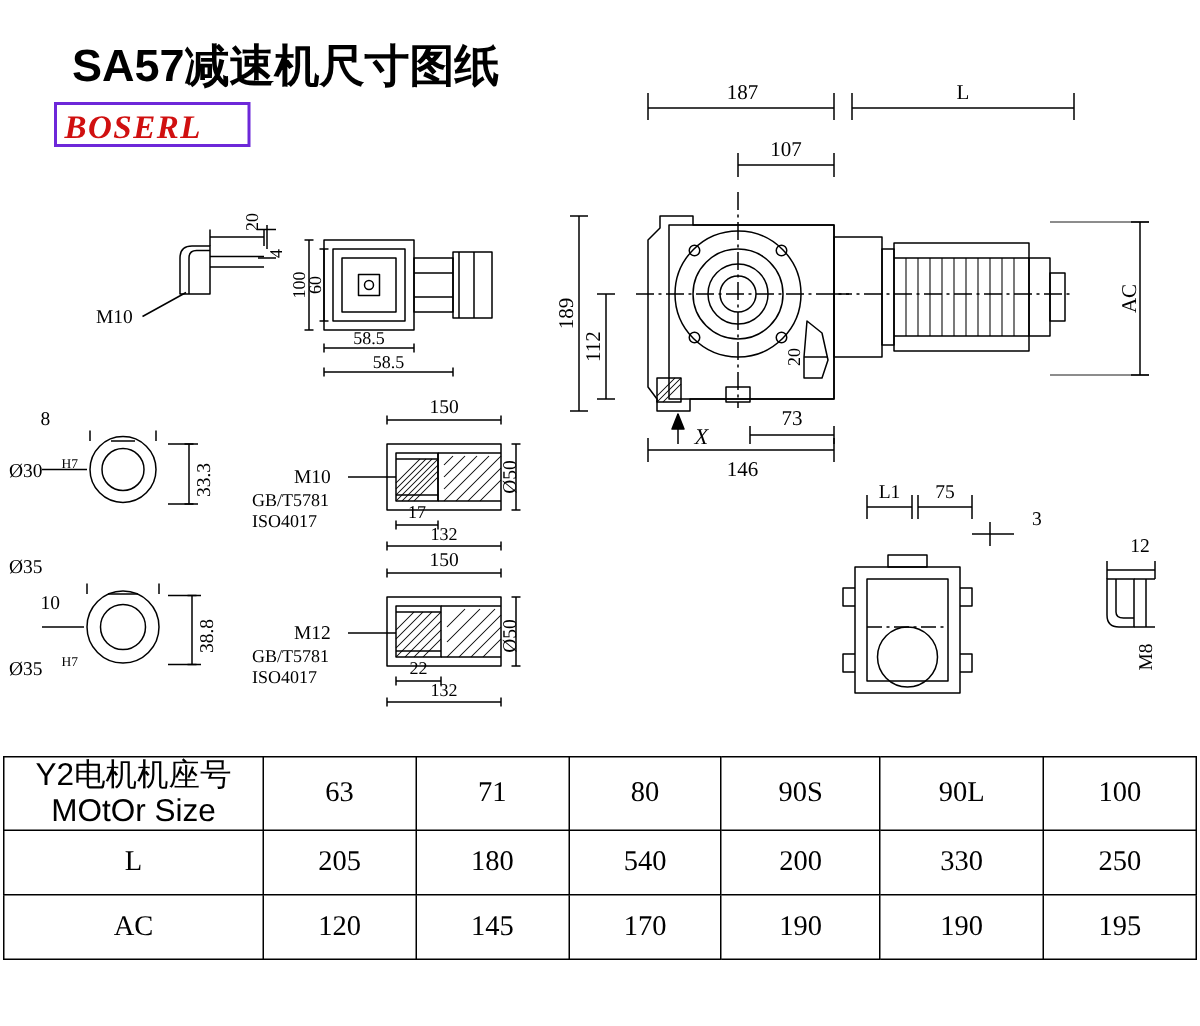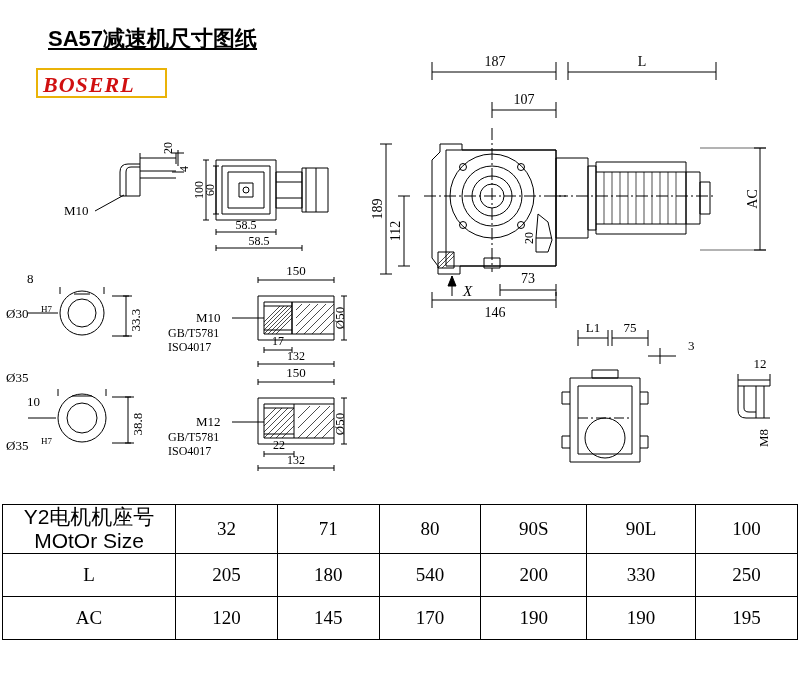--- a/index.html
+++ b/index.html
@@ -5,27 +5,26 @@
   html,body{margin:0;padding:0;}
   body{
     width:800px;height:684px;background:#ffffff;
     font-family:"Liberation Serif", serif;
     color:#000;position:relative;overflow:hidden;
   }
   #stage{position:absolute;left:0;top:0;width:800px;height:684px;}
   .title{
     position:absolute;left:48px;top:24px;
     font-family:"Liberation Sans", sans-serif;
-    font-weight:bold;font-size:22px;letter-spacing:0px;
+    font-weight:bold;font-size:30px;letter-spacing:0px;
     white-space:nowrap;
-    text-decoration:underline;
   }
   .logo{
     position:absolute;left:36px;top:68px;width:131px;height:30px;
-    border:2px solid #eab308;box-sizing:border-box;
+    border:2px solid #6d28d9;box-sizing:border-box;
   }
   .logo span{
     position:absolute;left:5px;top:2px;
     font-family:"Liberation Serif", serif;
     font-weight:bold;font-style:italic;font-size:22px;color:#d01010;
     letter-spacing:1px;
   }
   svg{position:absolute;left:0;top:0;}
   text{font-family:"Liberation Serif", serif;}
   
@@ -388,21 +387,21 @@
     </g>
   </svg>
 
   <table class="tbl">
     <tbody>
       <tr>
         <td class="hdr">
           <div class="small-cn">Y2电机机座号</div>
           <div class="small-cn">MOtOr Size</div>
         </td>
-        <td>32</td>
+        <td>63</td>
         <td>71</td>
         <td>80</td>
         <td>90S</td>
         <td>90L</td>
         <td>100</td>
       </tr>
       <tr>
         <td class="lbl">L</td>
         <td>205</td>
         <td>180</td>

